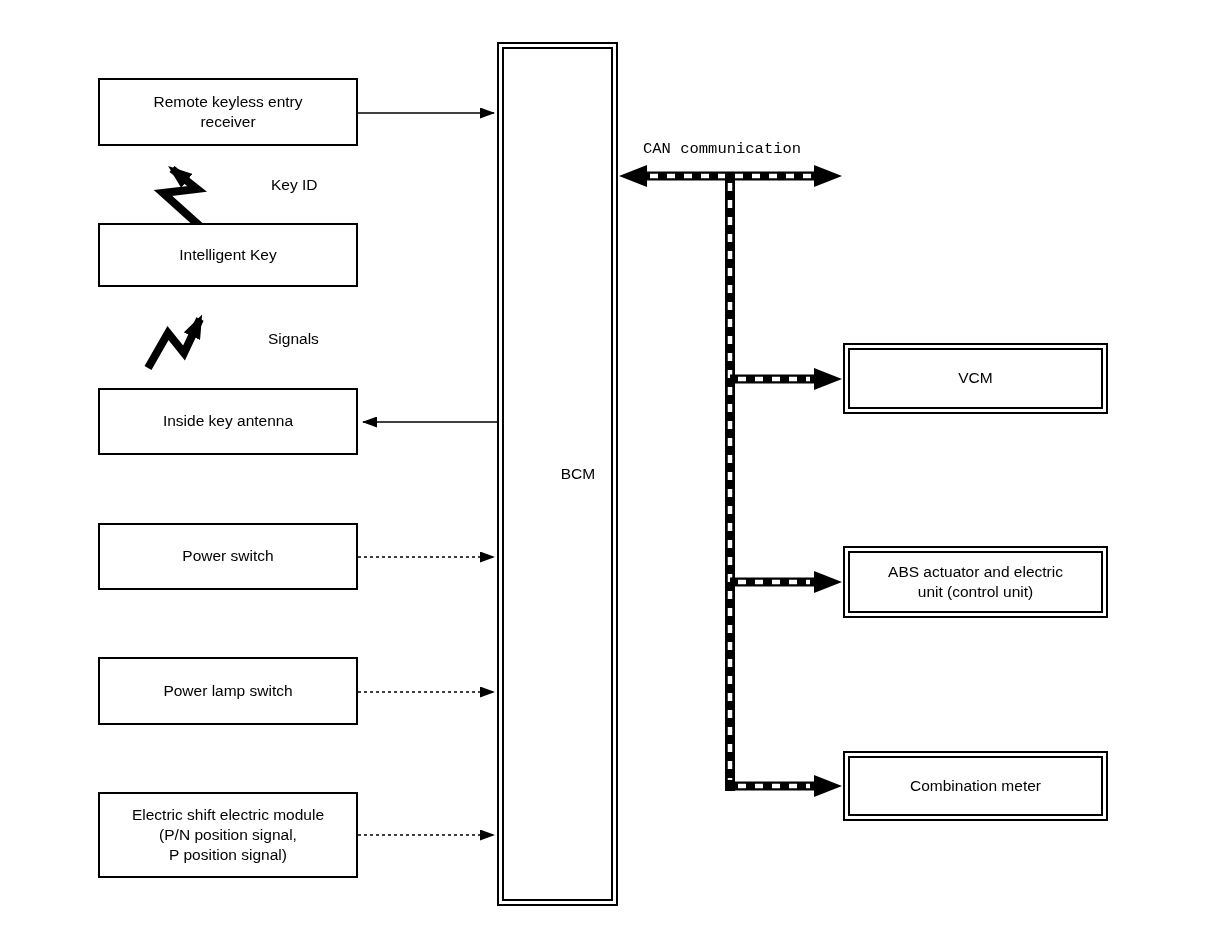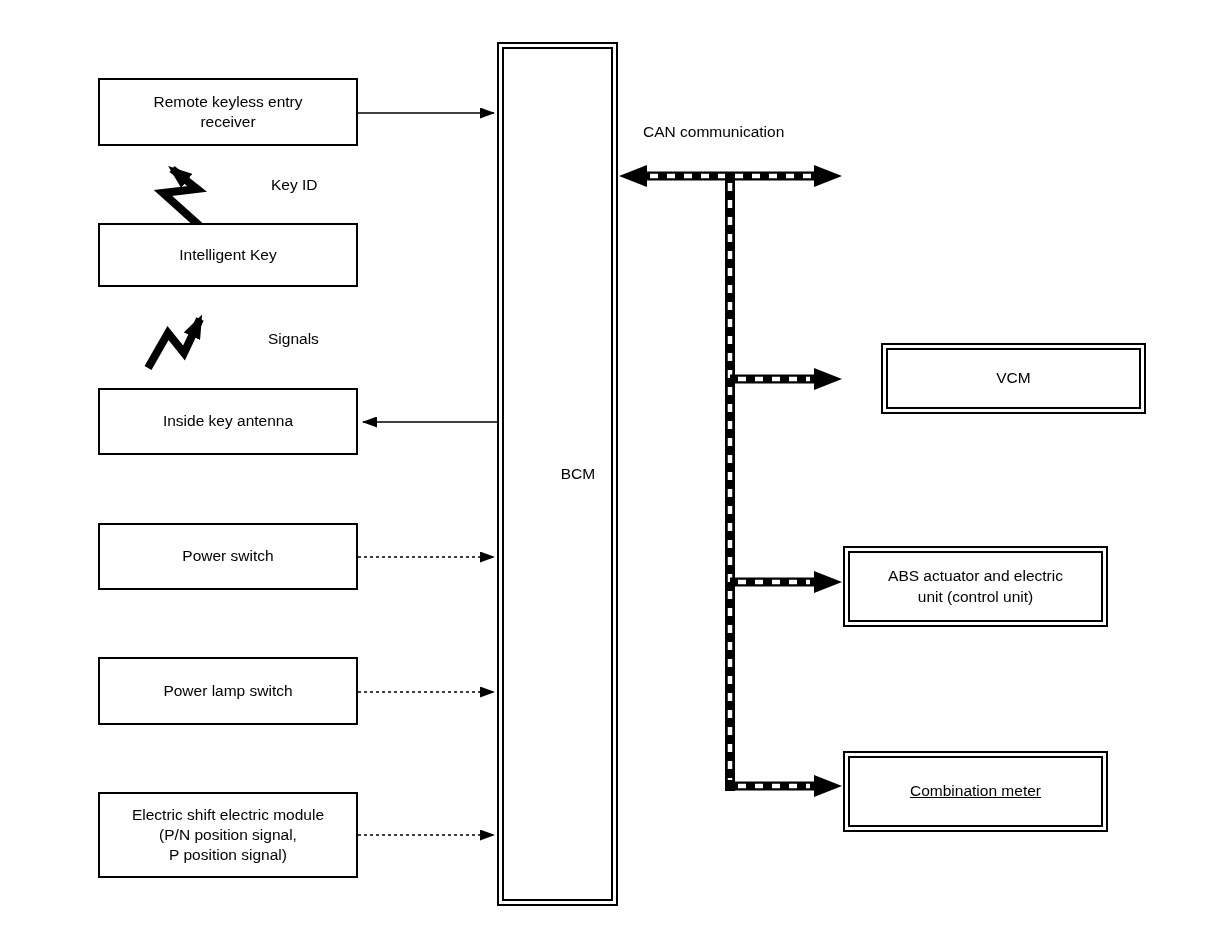--- a/index.html
+++ b/index.html
@@ -24,27 +24,27 @@
   #b-intkey{top:223px;height:64px;}
   #b-antenna{top:388px;height:67px;}
   #b-power{top:523px;height:67px;}
   #b-stop{top:657px;height:68px;}
   #b-shift{top:792px;height:86px;}
   
   #b-bcm{left:497px;top:42px;width:121px;height:864px;padding-left:41px;}
   
   .rcol{left:843px;width:265px;}
   #r-ipdm{top:138px;height:73px;}
-  #r-vcm{top:343px;height:71px;margin-left:38px;}
-  #r-abs{top:546px;height:81px;justify-content:center;}
-  #r-combo{top:751px;height:81px;text-decoration:underline;}
+  #r-vcm{top:343px;height:71px;}
+  #r-abs{top:546px;height:72px;justify-content:center;}
+  #r-combo{top:751px;height:70px;}
   
   #lbl-keyid{left:271px;top:176px;}
   #lbl-signals{left:268px;top:330px;}
-  #lbl-can{left:643px;top:123px;}
+  #lbl-can{left:643px;top:140px;font-family:Liberation Mono, monospace;}
   svg.connectors{position:absolute;left:0;top:0;}
   svg .thin{stroke:#000;stroke-width:1.6;fill:none;}
   svg .thin-dash{stroke:#000;stroke-width:1.6;fill:none;stroke-dasharray:3 3;}
   svg .fat{stroke:#000;stroke-width:9;fill:none;}
   svg .fatv{stroke:#000;stroke-width:10;fill:none;}
   svg .fat-white{stroke:#fff;stroke-width:4.5;fill:none;stroke-dasharray:8 9;}
   svg .bolt{stroke:#000;stroke-width:8;fill:none;stroke-linejoin:miter;}
   svg .head{fill:#000;stroke:none;}
 </style>
 </head>

